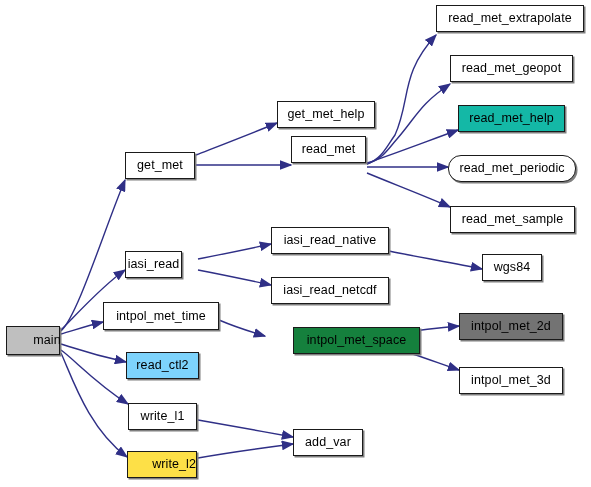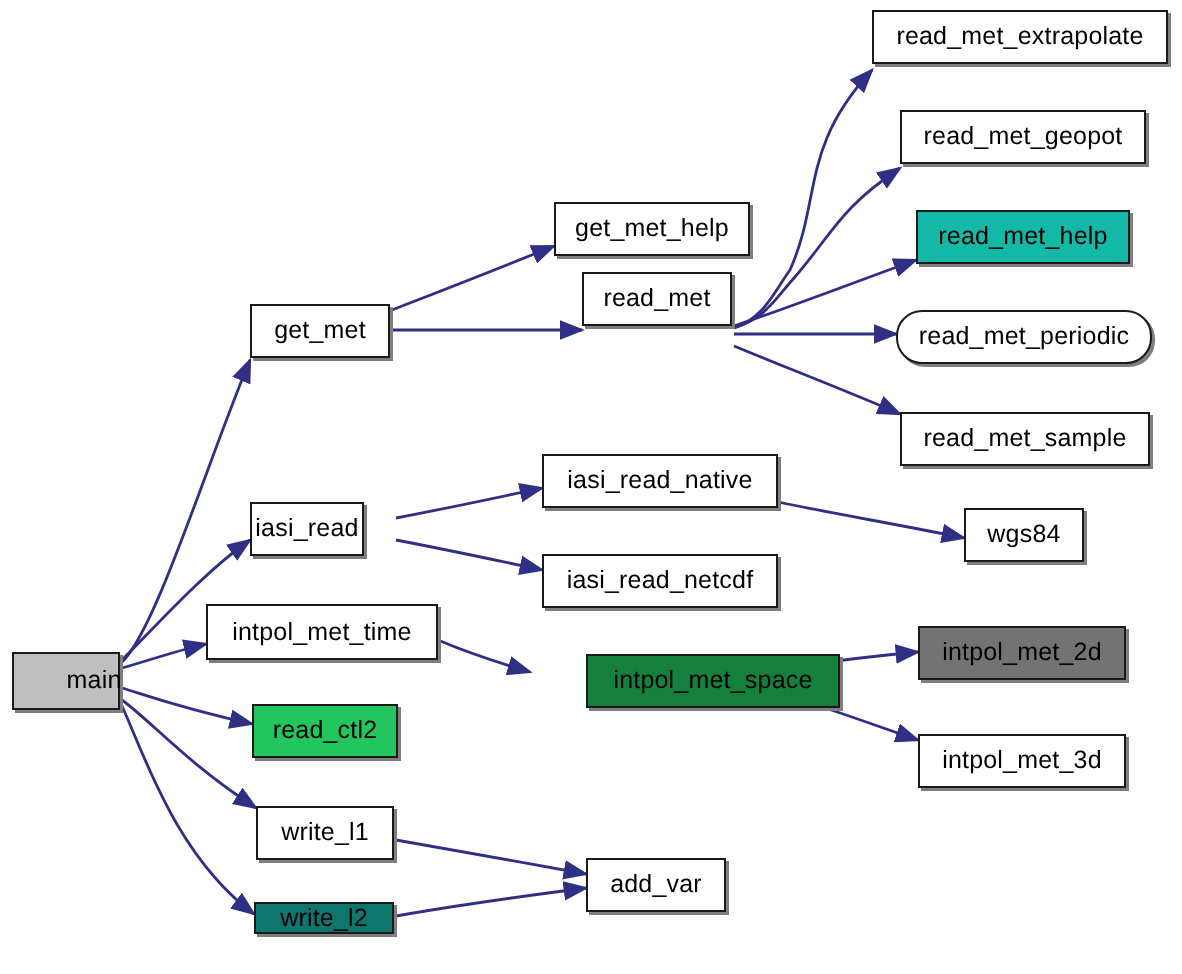--- a/index.html
+++ b/index.html
@@ -86,27 +86,27 @@
       </div>
       <div class="node" style="left: 125px; top: 152px; width: 70px; height: 27px; border-color: rgb(26, 26, 26); background: rgb(255, 255, 255); box-shadow: rgb(127, 127, 127) 1.5px 1.5px 0px 0px;">
         <span class="node-label">get_met</span>
       </div>
       <div class="node" style="left: 125px; top: 251px; width: 57px; height: 27px; border-color: rgb(26, 26, 26); background: rgb(255, 255, 255); box-shadow: rgb(127, 127, 127) 1.5px 1.5px 0px 0px;">
         <span class="node-label">iasi_read</span>
       </div>
       <div class="node" style="left: 103px; top: 302px; width: 116px; height: 28px; border-color: rgb(26, 26, 26); background: rgb(255, 255, 255); box-shadow: rgb(127, 127, 127) 1.5px 1.5px 0px 0px;">
         <span class="node-label">intpol_met_time</span>
       </div>
-      <div class="node" style="left: 126px; top: 352px; width: 73px; height: 27px; border-color: rgb(26, 26, 26); background: #22c55e; box-shadow: rgb(127, 127, 127) 1.5px 1.5px 0px 0px;">
+      <div class="node" style="left: 126px; top: 352px; width: 73px; height: 27px; border-color: rgb(26, 26, 26); background: #7dd3fc; box-shadow: rgb(127, 127, 127) 1.5px 1.5px 0px 0px;">
         <span class="node-label">read_ctl2</span>
       </div>
       <div class="node" style="left: 128px; top: 403px; width: 69px; height: 27px; border-color: rgb(26, 26, 26); background: rgb(255, 255, 255); box-shadow: rgb(127, 127, 127) 1.5px 1.5px 0px 0px;">
         <span class="node-label">write_l1</span>
       </div>
-      <div class="node" style="left: 127px; top: 451px; width: 70px; height: 16px; border-color: rgb(26, 26, 26); background: #0f766e; box-shadow: rgb(127, 127, 127) 1.5px 1.5px 0px 0px;">
+      <div class="node" style="left: 127px; top: 451px; width: 70px; height: 27px; border-color: rgb(26, 26, 26); background: #fde047; box-shadow: rgb(127, 127, 127) 1.5px 1.5px 0px 0px; justify-content: flex-end;">
         <span class="node-label">write_l2</span>
       </div>
       <div class="node" style="left: 277px; top: 101px; width: 98px; height: 27px; border-color: rgb(26, 26, 26); background: rgb(255, 255, 255); box-shadow: rgb(127, 127, 127) 1.5px 1.5px 0px 0px;">
         <span class="node-label">get_met_help</span>
       </div>
       <div class="node" style="left: 291px; top: 136px; width: 75px; height: 27px; border-color: rgb(26, 26, 26); background: rgb(255, 255, 255); box-shadow: rgb(127, 127, 127) 1.5px 1.5px 0px 0px;">
         <span class="node-label">read_met</span>
       </div>
       <div class="node" style="left: 271px; top: 227px; width: 118px; height: 27px; border-color: rgb(26, 26, 26); background: rgb(255, 255, 255); box-shadow: rgb(127, 127, 127) 1.5px 1.5px 0px 0px;">
         <span class="node-label">iasi_read_native</span>

